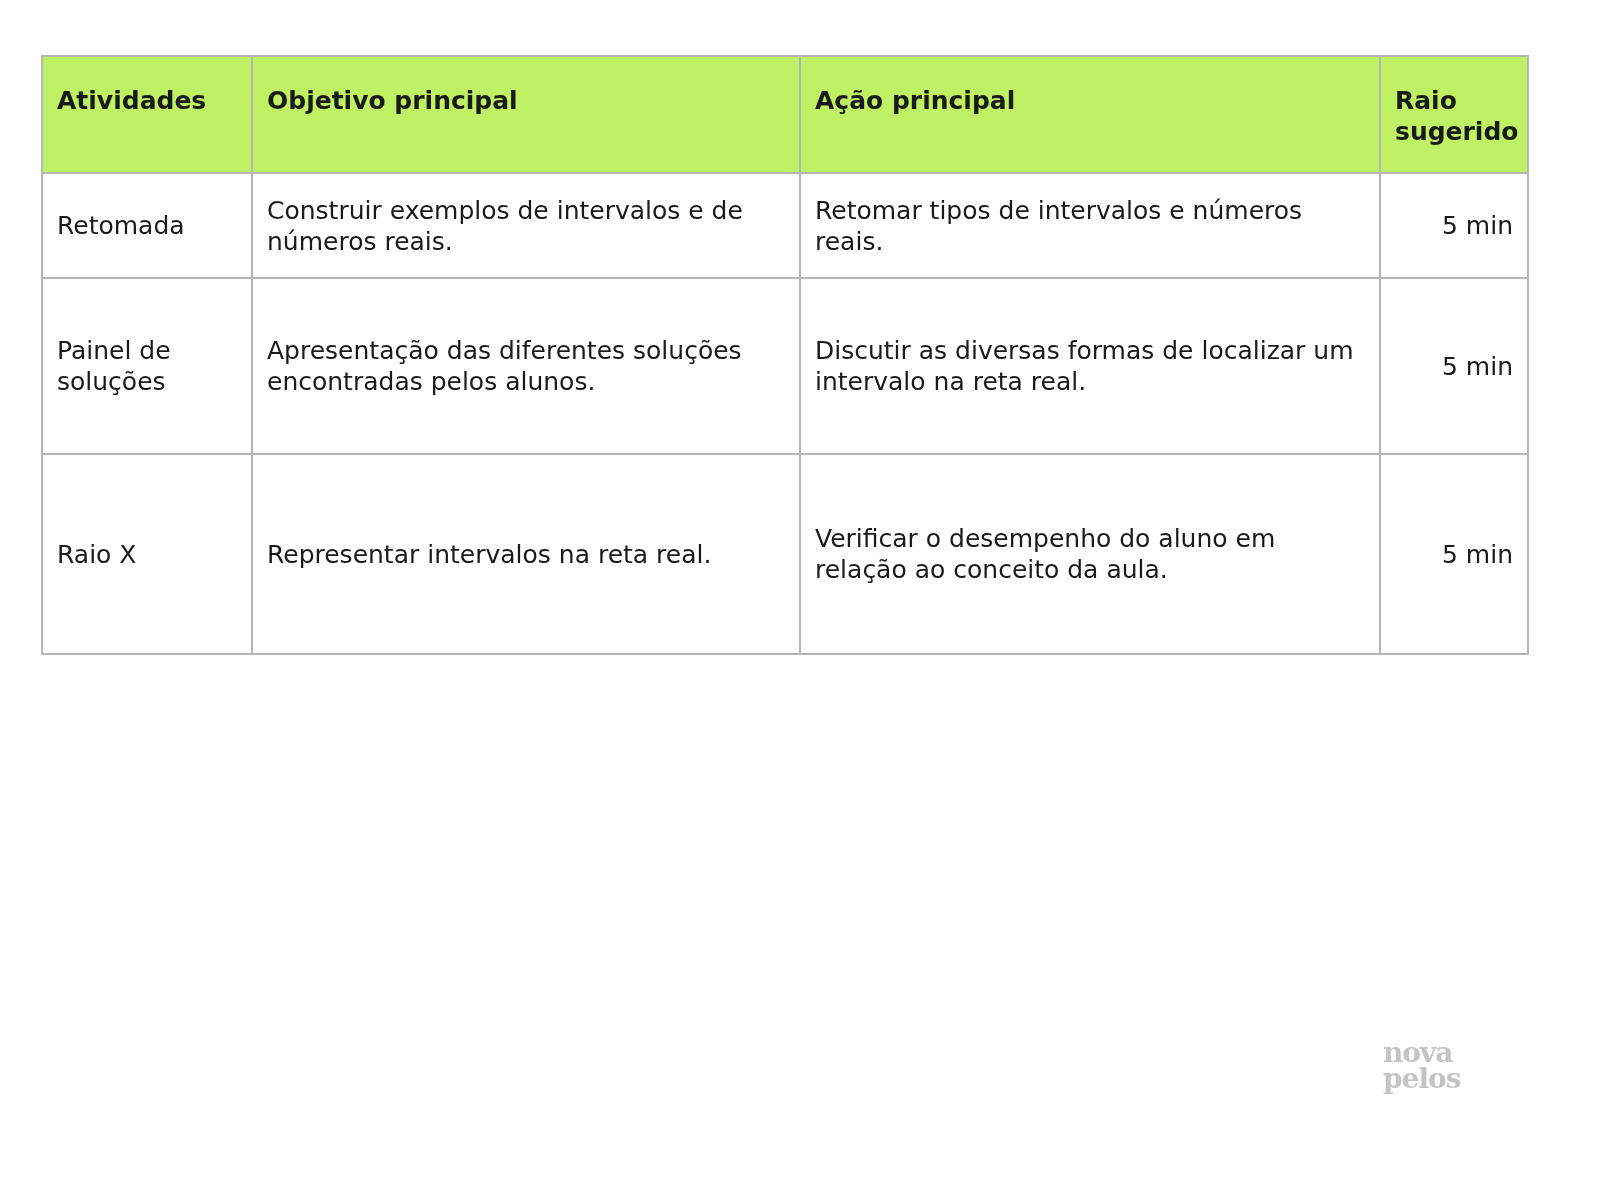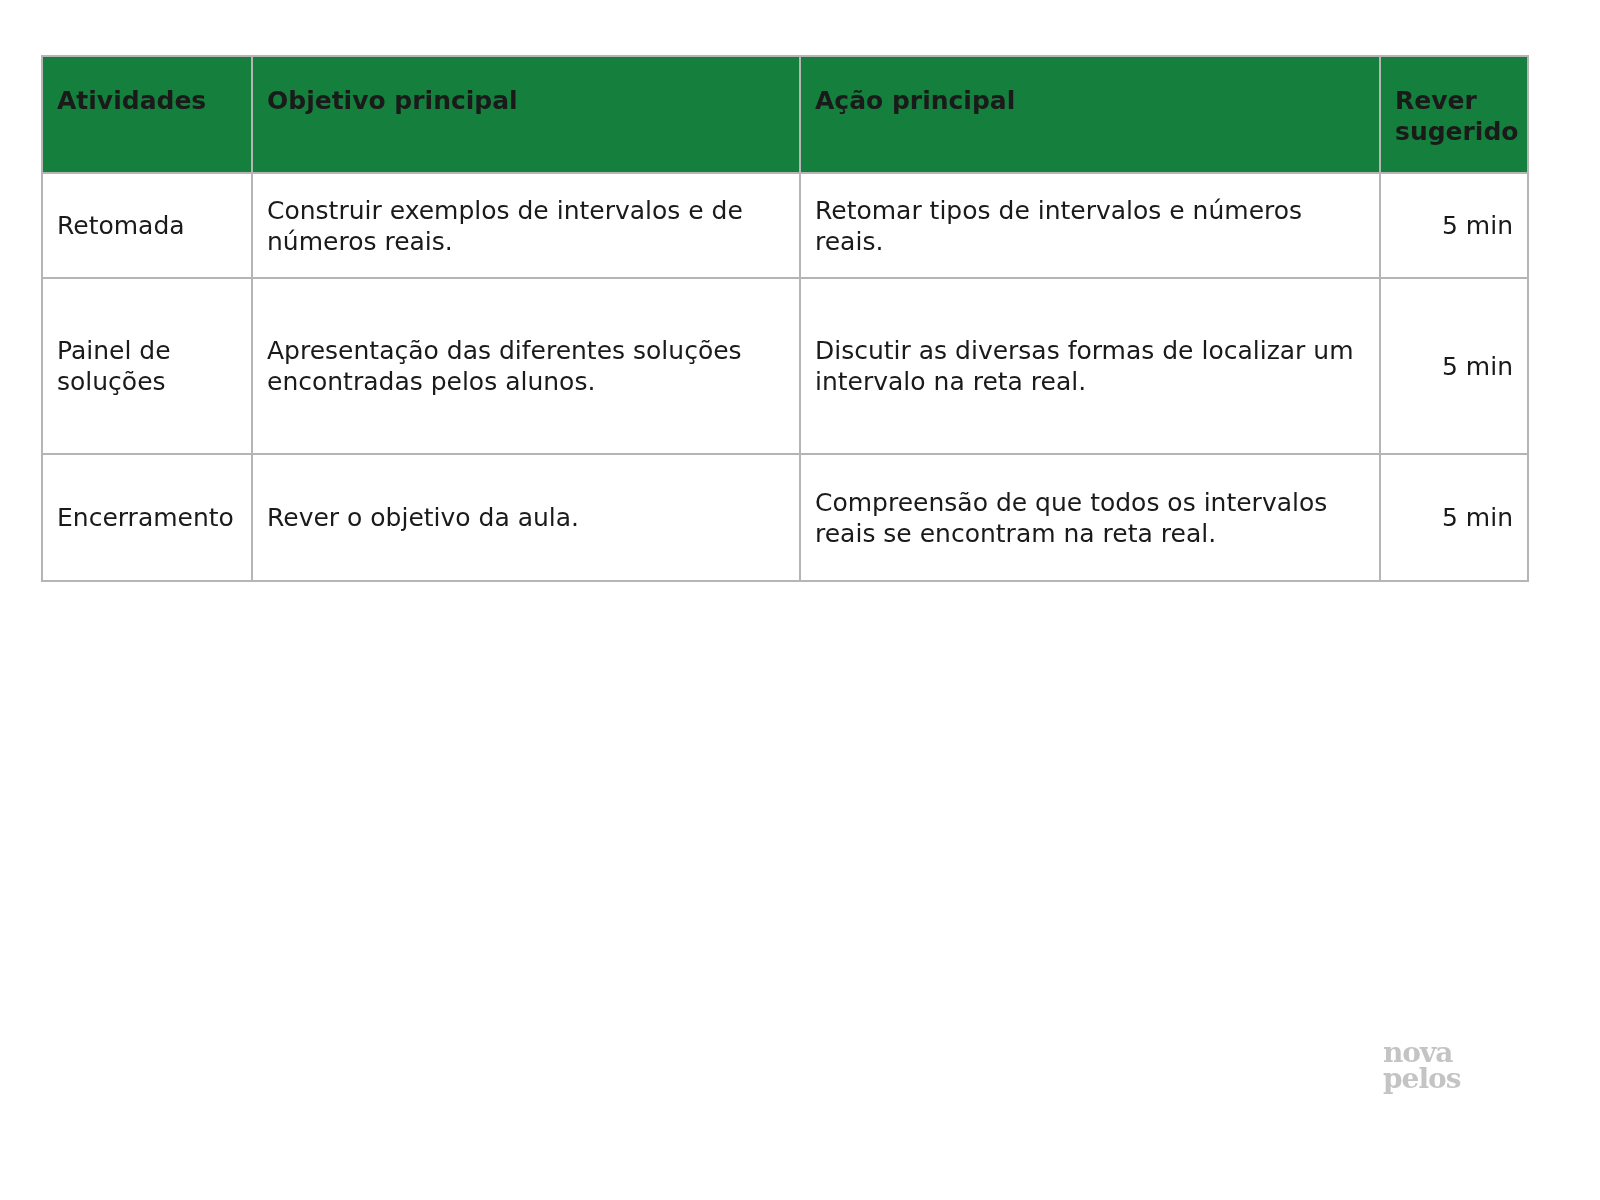--- a/index.html
+++ b/index.html
@@ -2,61 +2,61 @@
 <html><head>
 <meta charset="utf-8">
 <style>
   html, body { margin:0; padding:0; background:#ffffff; }
   body { width:1600px; height:1200px; position:relative; overflow:hidden;
          font-family:"DejaVu Sans","Liberation Sans",sans-serif; color:#1a1a1a; }
   table.plan { position:absolute; left:41px; top:55px; border-collapse:collapse;
                table-layout:fixed; width:1486px; }
   table.plan th, table.plan td { border:2px solid #b5b5b5; vertical-align:middle;
                text-align:left; padding:0 14px; font-size:25px; line-height:31px; }
-  table.plan th { background:#15803d; font-weight:bold; vertical-align:top; padding-top:28px; }
+  table.plan th { background:#bef264; font-weight:bold; vertical-align:top; padding-top:28px; }
   table.plan td.time { padding-left:14px;text-align:right; }
   .logo { position:absolute; left:1383px; top:1040px; font-family:"DejaVu Serif","Liberation Serif",serif;
           font-weight:bold; color:#c4c4c4; font-size:28px; line-height:26px; letter-spacing:-1px; }
 </style>
 </head>
 <body>
 
 <table class="plan">
   <colgroup>
     <col style="width:210px">
       <col style="width:548px">
       <col style="width:580px">
       <col style="width:148px">
   </colgroup>
   <thead>
     <tr style="height:117px">
       <th>Atividades</th>
       <th>Objetivo principal</th>
       <th>Ação principal</th>
-      <th>Rever sugerido</th>
+      <th>Raio sugerido</th>
     </tr>
   </thead>
   <tbody>
     <tr style="height:105px">
       <td>Retomada</td>
       <td>Construir exemplos de intervalos e de números reais.</td>
       <td>Retomar tipos de intervalos e números reais.</td>
       <td class="time" style="padding-left:32px">5 min</td>
     </tr>
     <tr style="height:176px">
       <td>Painel de soluções</td>
       <td>Apresentação das diferentes soluções encontradas pelos alunos.</td>
       <td>Discutir as diversas formas de localizar um intervalo na reta real.</td>
       <td class="time" style="padding-left:32px">5 min</td>
     </tr>
-    <tr style="height:127px">
-      <td>Encerramento</td>
-      <td>Rever o objetivo da aula.</td>
-      <td>Compreensão de que todos os intervalos reais se encontram na reta real.</td>
-      <td class="time" style="padding-left:32px">5 min</td>
+    <tr style="height:200px">
+      <td>Raio X</td>
+      <td>Representar intervalos na reta real.</td>
+      <td>Verificar o desempenho do aluno em relação ao conceito da aula.</td>
+      <td class="time" style="padding-left:26px">5 min</td>
     </tr>
   </tbody>
 </table>
 
 <div class="logo">
   <div>nova</div>
   <div>pelos</div>
 </div>
 
 </body></html>

